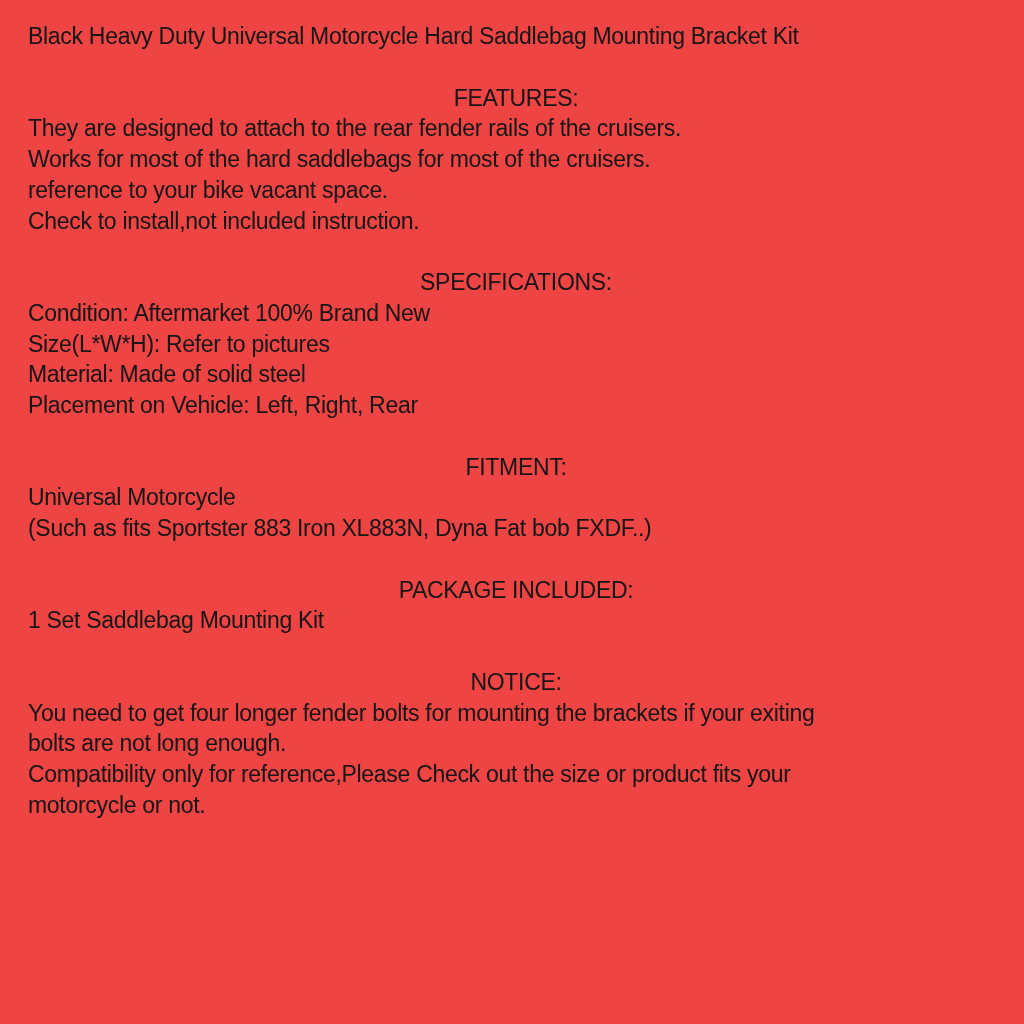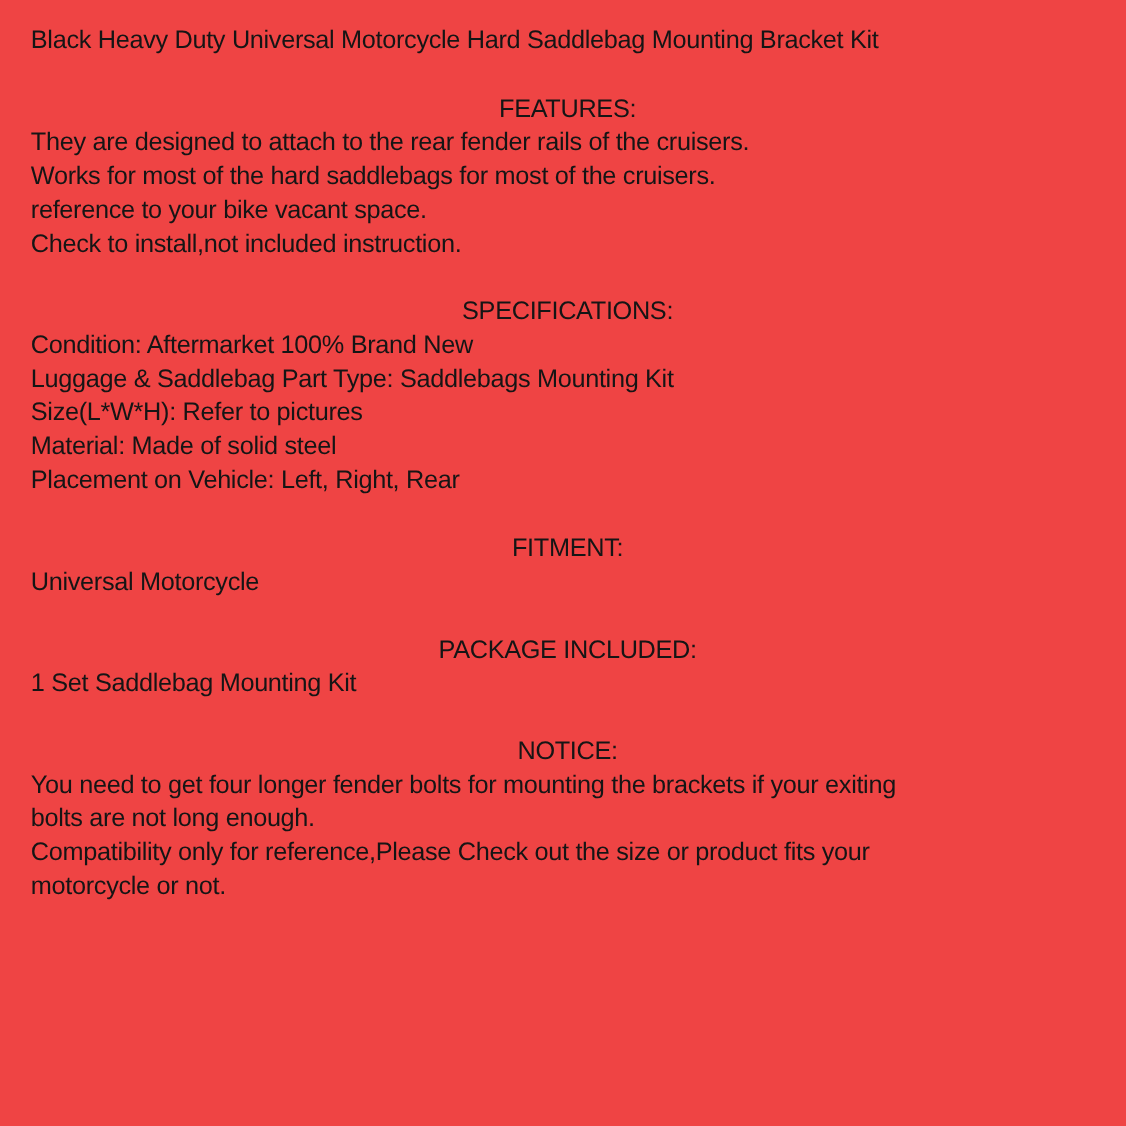--- a/index.html
+++ b/index.html
@@ -54,29 +54,29 @@
     <div class="section-heading">FEATURES:</div>
     <div class="line">They are designed to attach to the rear fender rails of the cruisers.</div>
     <div class="line">Works for most of the hard saddlebags for most of the cruisers.</div>
     <div class="line">reference to your bike vacant space.</div>
     <div class="line">Check to install,not included instruction.</div>
   </div>
 
   <div class="section">
     <div class="section-heading">SPECIFICATIONS:</div>
     <div class="line">Condition: Aftermarket 100% Brand New</div>
-    <div class="line">Luggage &amp; Saddlebag Part Type: Saddlebags Mounting Kit</div>
     <div class="line">Size(L*W*H): Refer to pictures</div>
     <div class="line">Material: Made of solid steel</div>
     <div class="line">Placement on Vehicle: Left, Right, Rear</div>
   </div>
 
   <div class="section">
     <div class="section-heading">FITMENT:</div>
     <div class="line">Universal Motorcycle</div>
+    <div class="line">(Such as fits Sportster 883 Iron XL883N, Dyna Fat bob FXDF..)</div>
   </div>
 
   <div class="section">
     <div class="section-heading">PACKAGE INCLUDED:</div>
     <div class="line">1 Set Saddlebag Mounting Kit</div>
   </div>
 
   <div class="section">
     <div class="section-heading">NOTICE:</div>
     <div class="line">You need to get four longer fender bolts for mounting the brackets if your exiting</div>

